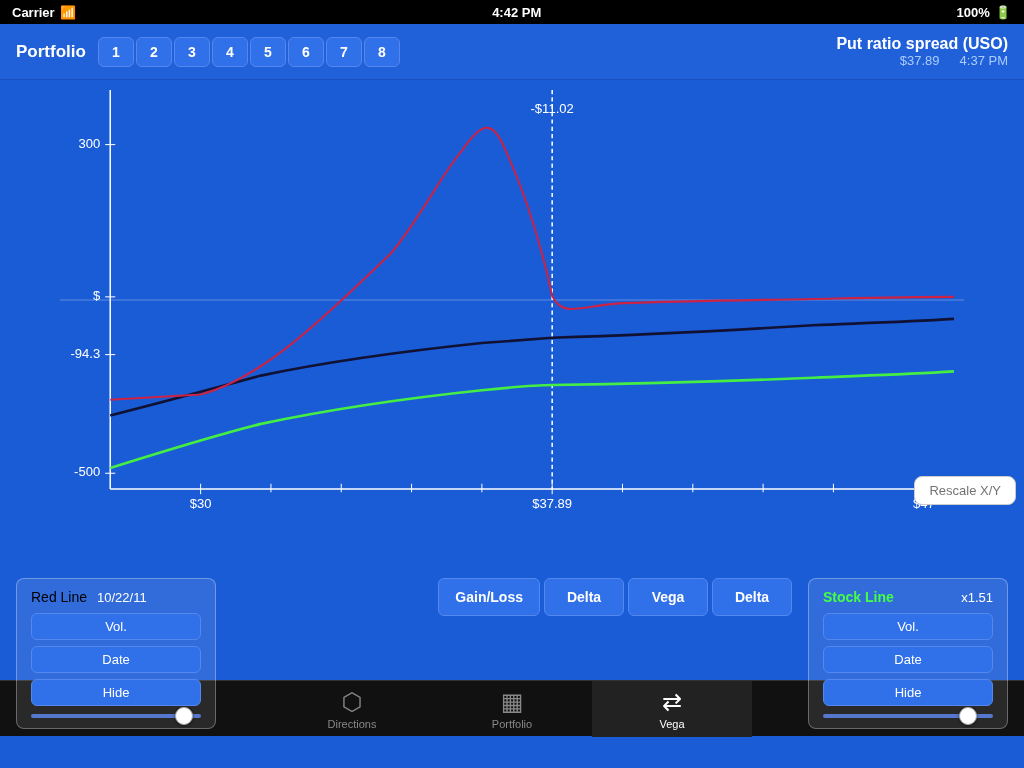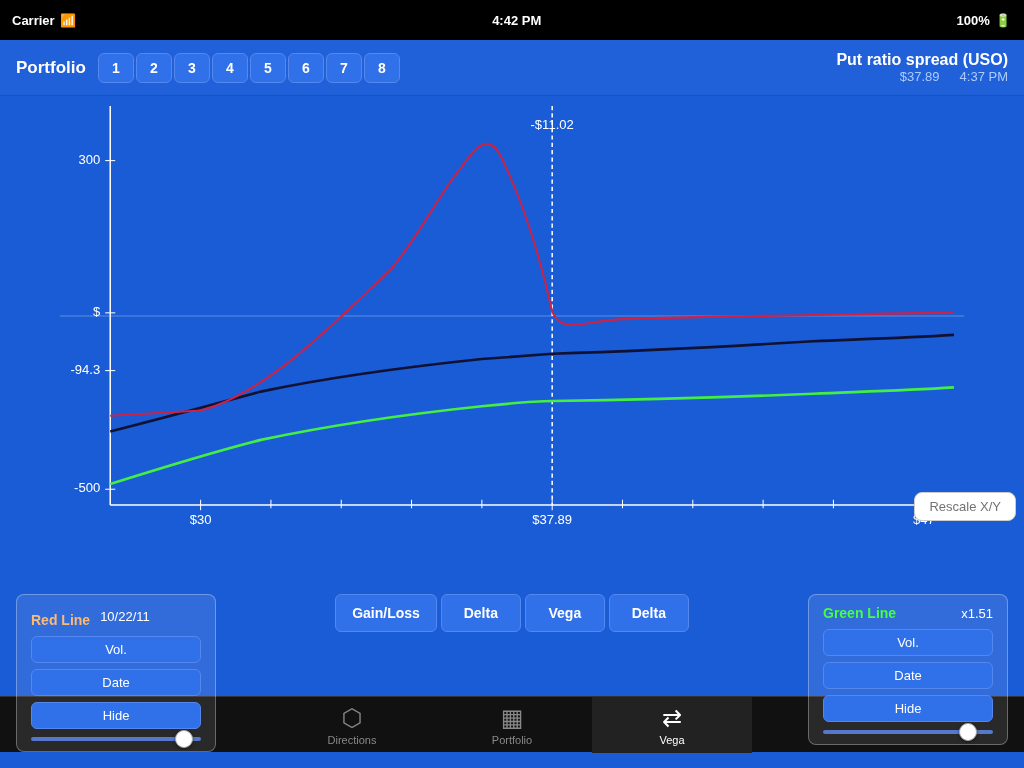--- a/index.html
+++ b/index.html
@@ -8,21 +8,21 @@
       height: 768px;
       background: #1a5cd6;
       font-family: 'Helvetica Neue', Arial, sans-serif;
       overflow: hidden;
       color: white;
     }
 
     
     #status-bar {
       background: #000;
-      height: 40px;
+      height: 24px;
       display: flex;
       align-items: center;
       justify-content: space-between;
       padding: 0 12px;
       font-size: 13px;
       font-weight: bold;
     }
     .status-left, .status-right { display: flex; align-items: center; gap: 6px; }
 
     
@@ -95,21 +95,21 @@
       border-radius: 8px;
       padding: 10px 14px;
       min-width: 200px;
     }
     .line-panel-header {
       display: flex;
       align-items: center;
       gap: 10px;
       margin-bottom: 8px;
     }
-    .red-line-label { color: #fdba74; font-weight: bold; font-size: 14px; margin-top: 7px; }
+    .red-line-label { color: #000000; font-weight: normal; font-size: 14px; }
     .green-line-label { color: #44ff44; font-weight: bold; font-size: 14px; }
     .line-date { font-size: 13px; color: white; }
     .line-multiplier { font-size: 13px; color: white; margin-left: auto; }
 
     .panel-buttons {
       display: flex;
       gap: 6px;
       margin-bottom: 8px;
       flex-direction: column;
     }
@@ -140,21 +140,21 @@
       border-radius: 50%;
       position: absolute;
       top: -7px;
       border: 1px solid #aaa;
       box-shadow: 0 1px 3px rgba(0,0,0,0.5);
     }
 
     .center-buttons {
       display: flex;
       flex-direction: column;
-      align-items: center;
+      align-items: flex-end;
       justify-content: center;
       flex: 1;
       gap: 10px;
     }
     .metric-buttons {
       display: flex;
       gap: 4px;
     }
     .metric-btn {
       background: #3070e8;
@@ -327,21 +327,21 @@
     <div class="metric-buttons">
       <button class="metric-btn">Gain/Loss</button>
       <button class="metric-btn">Delta</button>
       <button class="metric-btn">Vega</button>
       <button class="metric-btn">Delta</button>
     </div>
   </div>
 
   <div class="line-panel">
     <div class="line-panel-header">
-      <span class="green-line-label">Green Line</span>
+      <span class="green-line-label">Stock Line</span>
       <span class="line-multiplier">x1.51</span>
     </div>
     <div class="panel-buttons">
       <button class="panel-btn">Vol.</button>
       <button class="panel-btn">Date</button>
       <button class="panel-btn">Hide</button>
     </div>
     <div class="slider-container">
       <div class="slider">
         <div class="slider-thumb" style="left: calc(85% - 9px);"></div>

